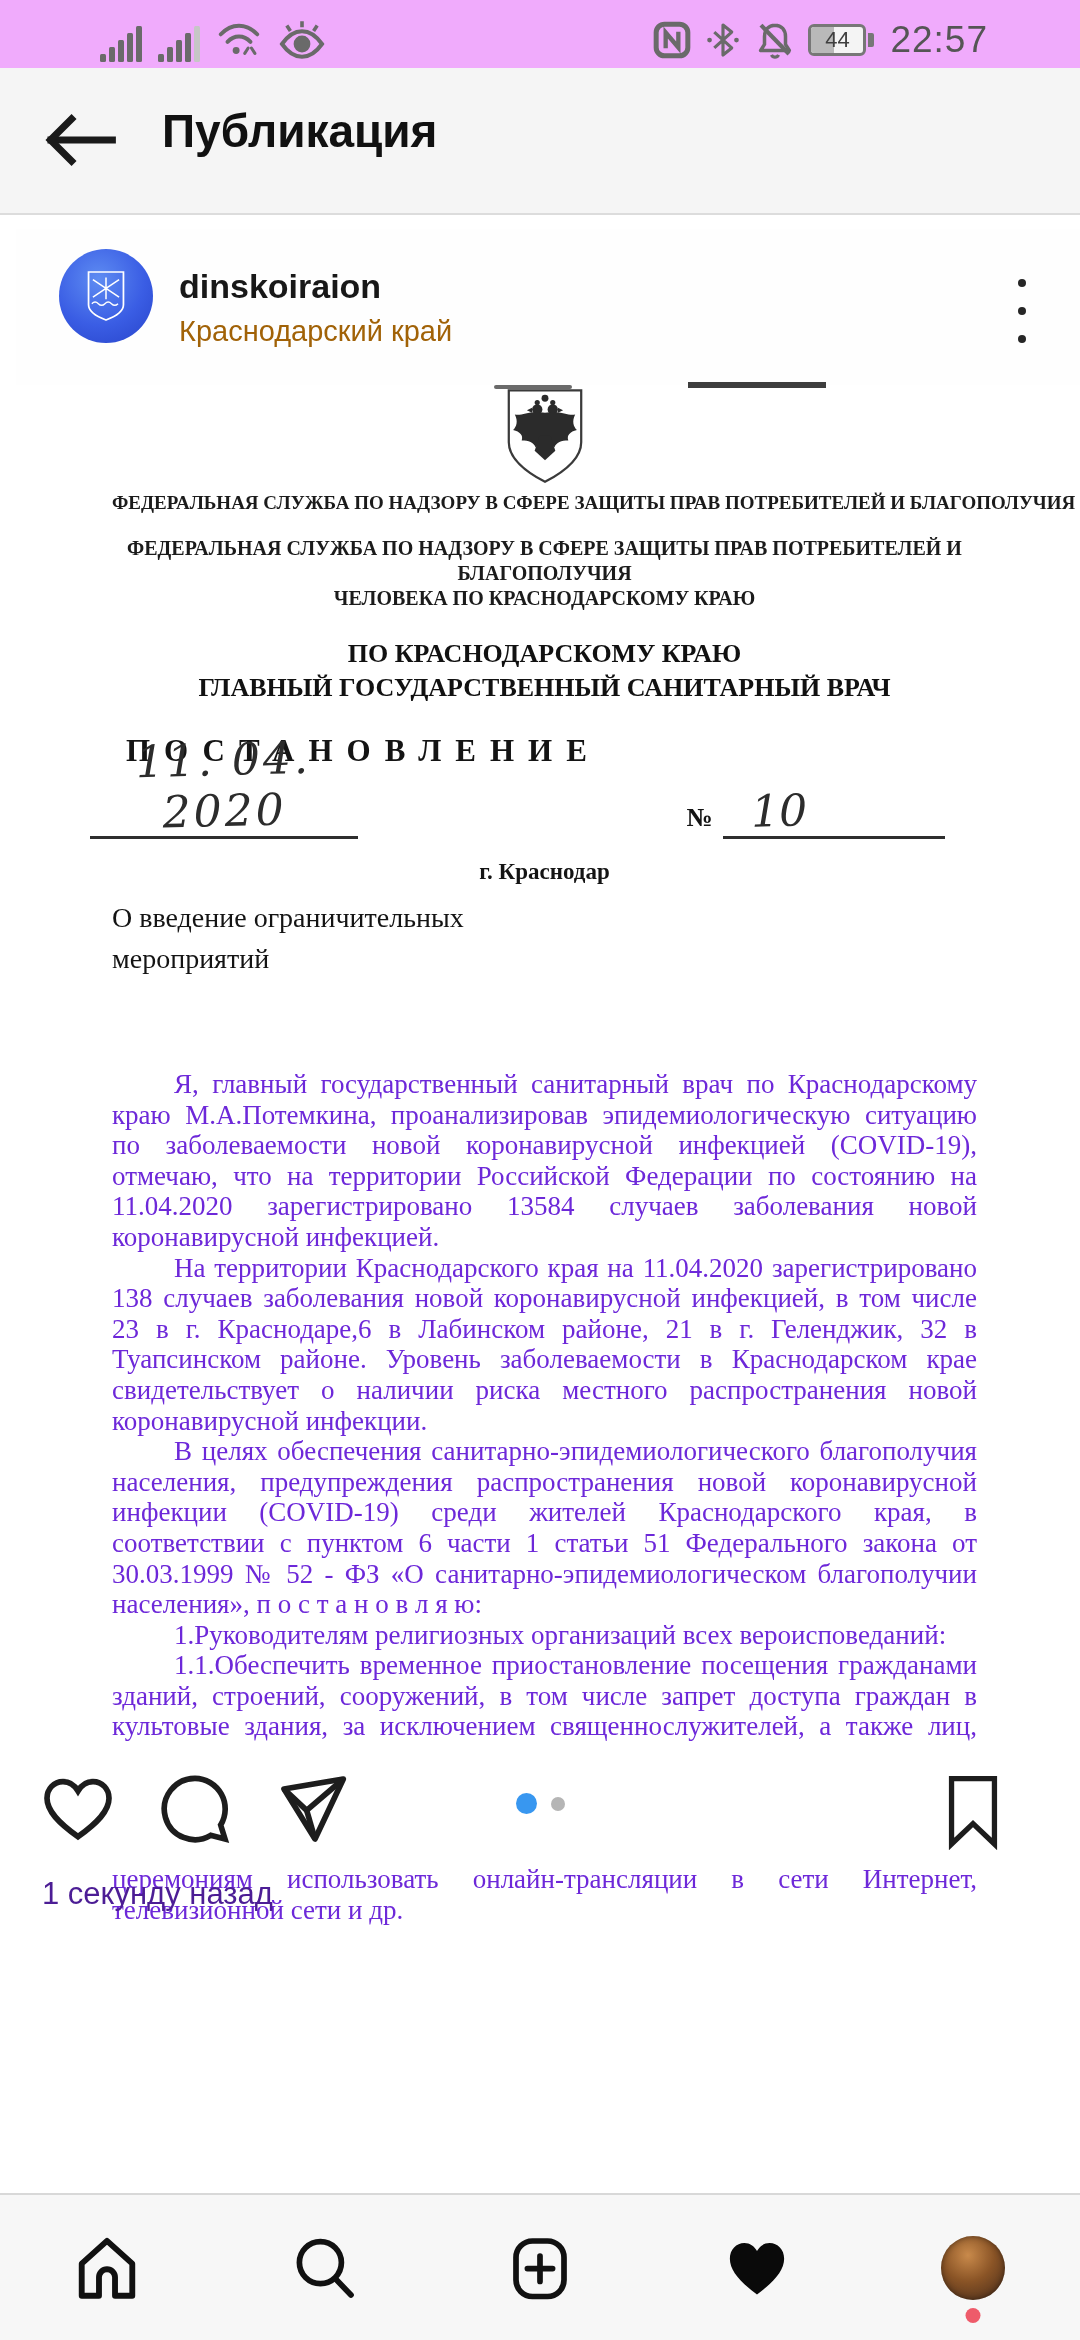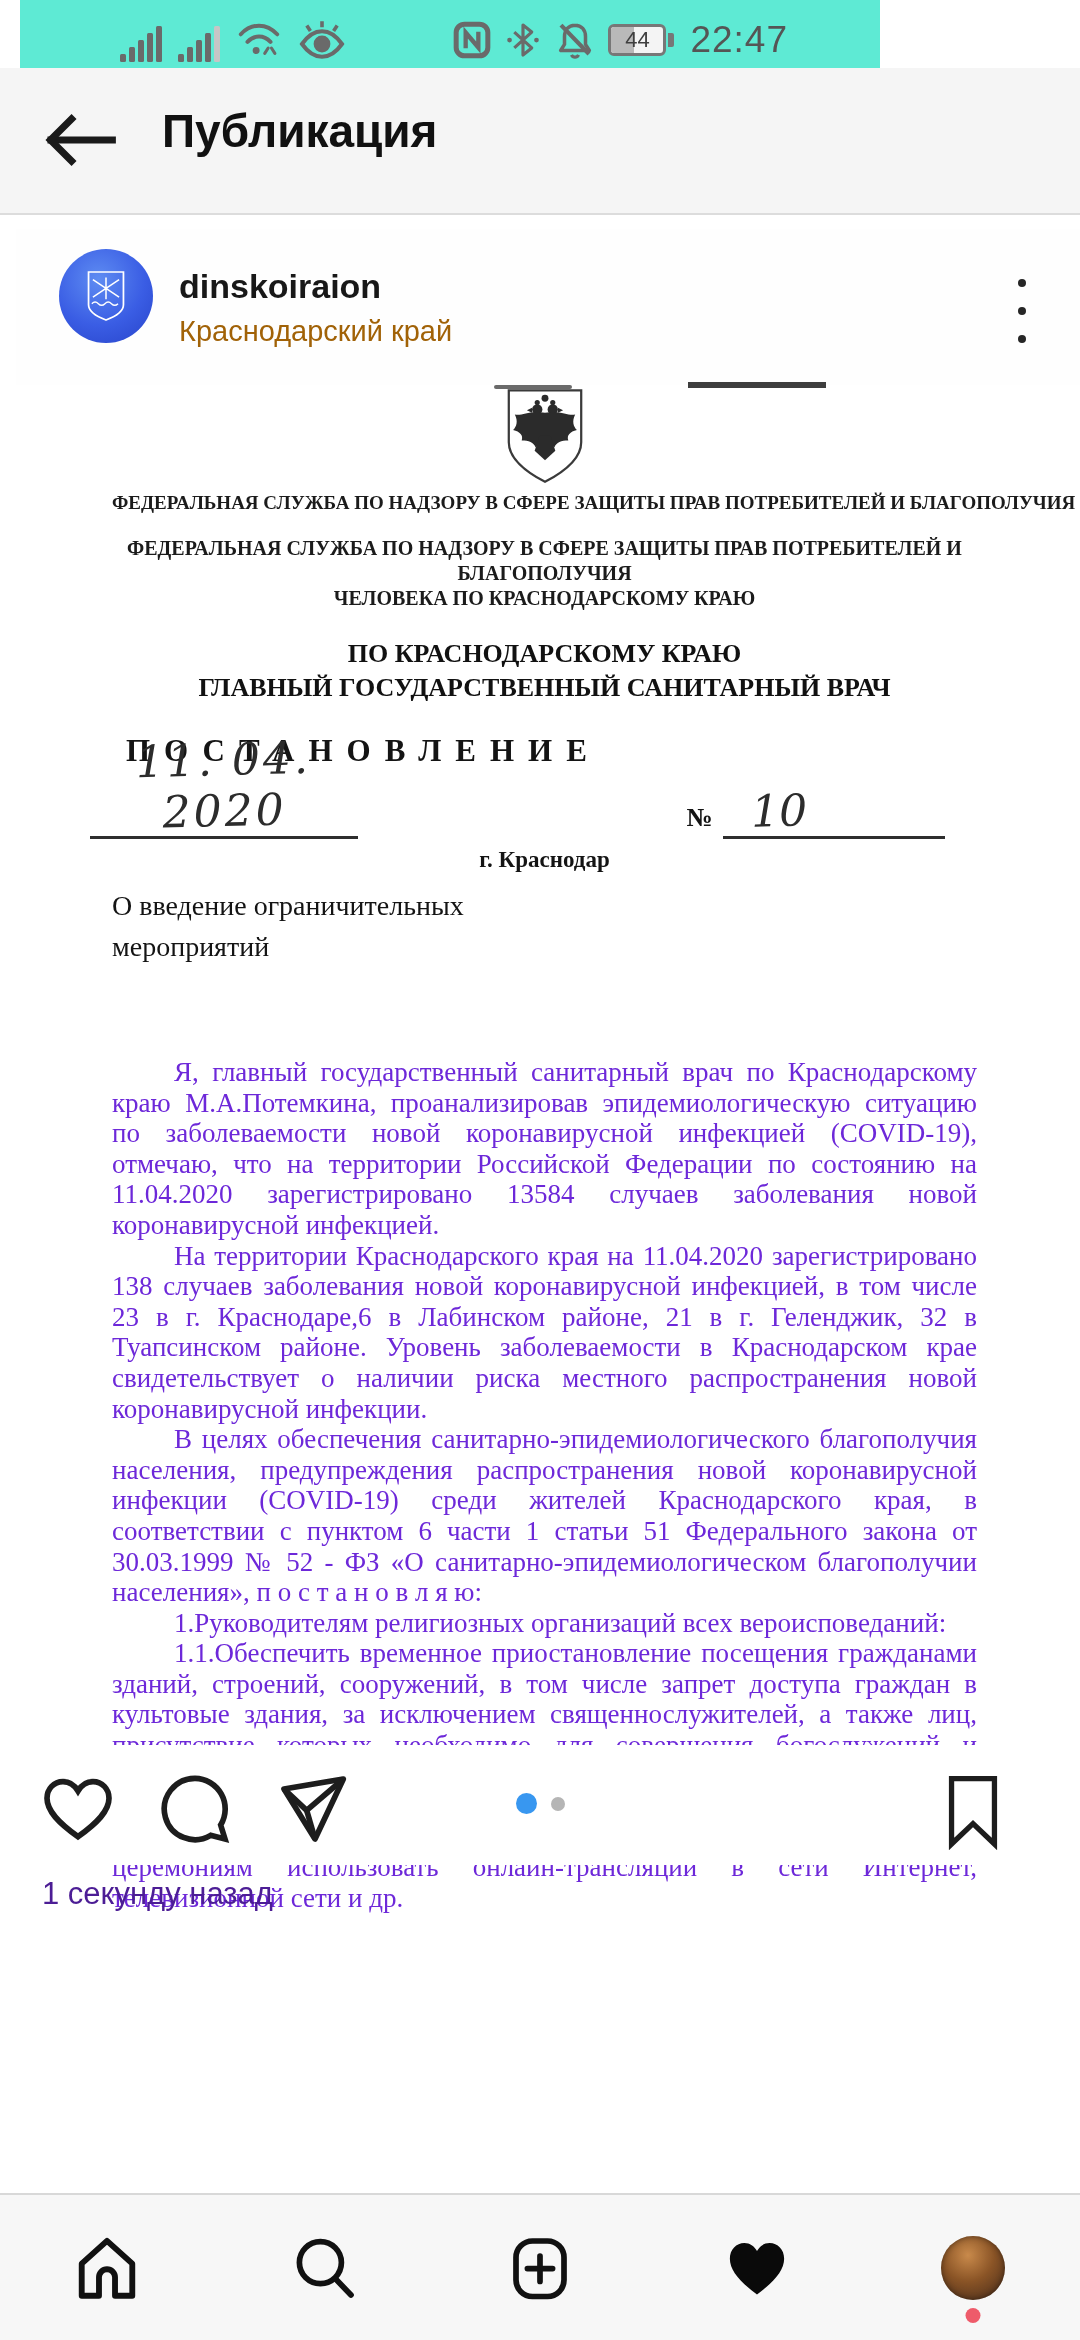--- a/index.html
+++ b/index.html
@@ -5,22 +5,22 @@
   * { margin:0; padding:0; box-sizing:border-box; }
   html,body { background:#222; }
   .screen {
     position:relative; width:1080px; height:2340px; margin:0 auto;
     background:#ffffff; overflow:hidden;
     font-family:"Liberation Sans", sans-serif; color:#262626;
   }
 
   
   .status-bar {
-    position:absolute; top:0; left:0; width:860px; height:80px;
-    background:#5eead4; display:flex; align-items:center;margin-left:20px;
+    position:absolute; top:0; left:0; width:1080px; height:80px;
+    background:#f0abfc; display:flex; align-items:center;
   }
   .sb-left { position:absolute; left:100px; top:18px; display:flex; align-items:flex-end; gap:16px; height:44px; }
   .sb-right { position:absolute; right:92px; top:16px; display:flex; align-items:center; gap:12px; height:48px; }
   .sig { display:flex; align-items:flex-end; gap:3px; height:38px; }
   .sig i { display:block; width:6px; background:#6a6a6a; border-radius:1.5px; }
   .sig i.dim { background:#c6c6c6; }
   .sb-time { font-size:37px; color:#555; letter-spacing:1px; margin-left:4px; }
   .battery { display:flex; align-items:center; }
   .batt-body { position:relative; width:58px; height:32px; border:3px solid #777; border-radius:6px; overflow:hidden; background:#f4f4f4; }
   .batt-fill { position:absolute; left:0; top:0; bottom:0; width:44%; background:#b9b9b9; }
@@ -61,21 +61,21 @@
   .doc-authority { margin-top:26px; font-size:26px; font-weight:bold; text-align:center; line-height:34px; color:#111; }
   .doc-type { margin-top:28px; font-size:31px; font-weight:bold; text-align:left; letter-spacing:14px; text-indent:14px; white-space:nowrap; }
   .doc-dateline { margin-top:4px; display:flex; align-items:flex-end; height:66px; }
   .hand { font-style:italic; color:#2c2c2c; transform:rotate(-1.5deg); font-family:"DejaVu Serif", serif; }
   .date-left { width:268px; margin-left:-22px; border-bottom:3px solid #2e2e2e; text-align:center; }
   .date-left .hand { display:inline-block; font-size:44px; letter-spacing:3px; }
   .date-right { margin-left:auto; margin-right:32px; display:flex; align-items:flex-end; }
   .num-sign { font-size:26px; font-weight:bold; padding-bottom:6px; }
   .num-line { width:222px; border-bottom:3px solid #2e2e2e; text-align:left; padding-left:28px; margin-left:10px; }
   .num-line .hand { display:inline-block; font-size:44px; }
-  .doc-city { margin-top:8px; text-align:center; font-weight:bold; font-size:23px; }
+  .doc-city { margin-top:20px; text-align:center; font-weight:bold; font-size:23px; }
   .doc-subject { margin-top:12px; font-size:28px; line-height:41px; width:400px; }
   .doc-body { margin-top:90px; }
   .doc-body p { font-size:27px; line-height:30.6px; text-align:justify; text-indent:62px; color:#6d28d9; }
 
   
   .action-bar { position:absolute; top:1745px; left:0; width:1080px; height:120px; background:#fff; }
   .act-icon { position:absolute; top:24px; width:80px; height:80px; cursor:pointer; }
   .act-like { left:38px; }
   .act-comment { left:155px; }
   .act-share { left:272px; }
@@ -160,21 +160,21 @@
           <path d="M4 3.5 L20 20" stroke-width="2.4"></path>
         </svg>
       </span>
       <span class="battery">
         <span class="batt-body">
           <span class="batt-fill"></span>
           <span class="batt-num">44</span>
         </span>
         <span class="batt-nub"></span>
       </span>
-      <span class="sb-time">22:47</span>
+      <span class="sb-time">22:57</span>
     </div>
   </div>
 
   <div class="app-header">
     <div class="back-btn">
       <svg width="76" height="62" viewBox="0 0 27 21" fill="none" stroke="#1a1a1a" stroke-width="2.5" stroke-linecap="square">
         <path d="M25 10.5 H3.2"></path>
           <path d="M10.5 3 L3 10.5 L10.5 18"></path>
       </svg>
     </div>

